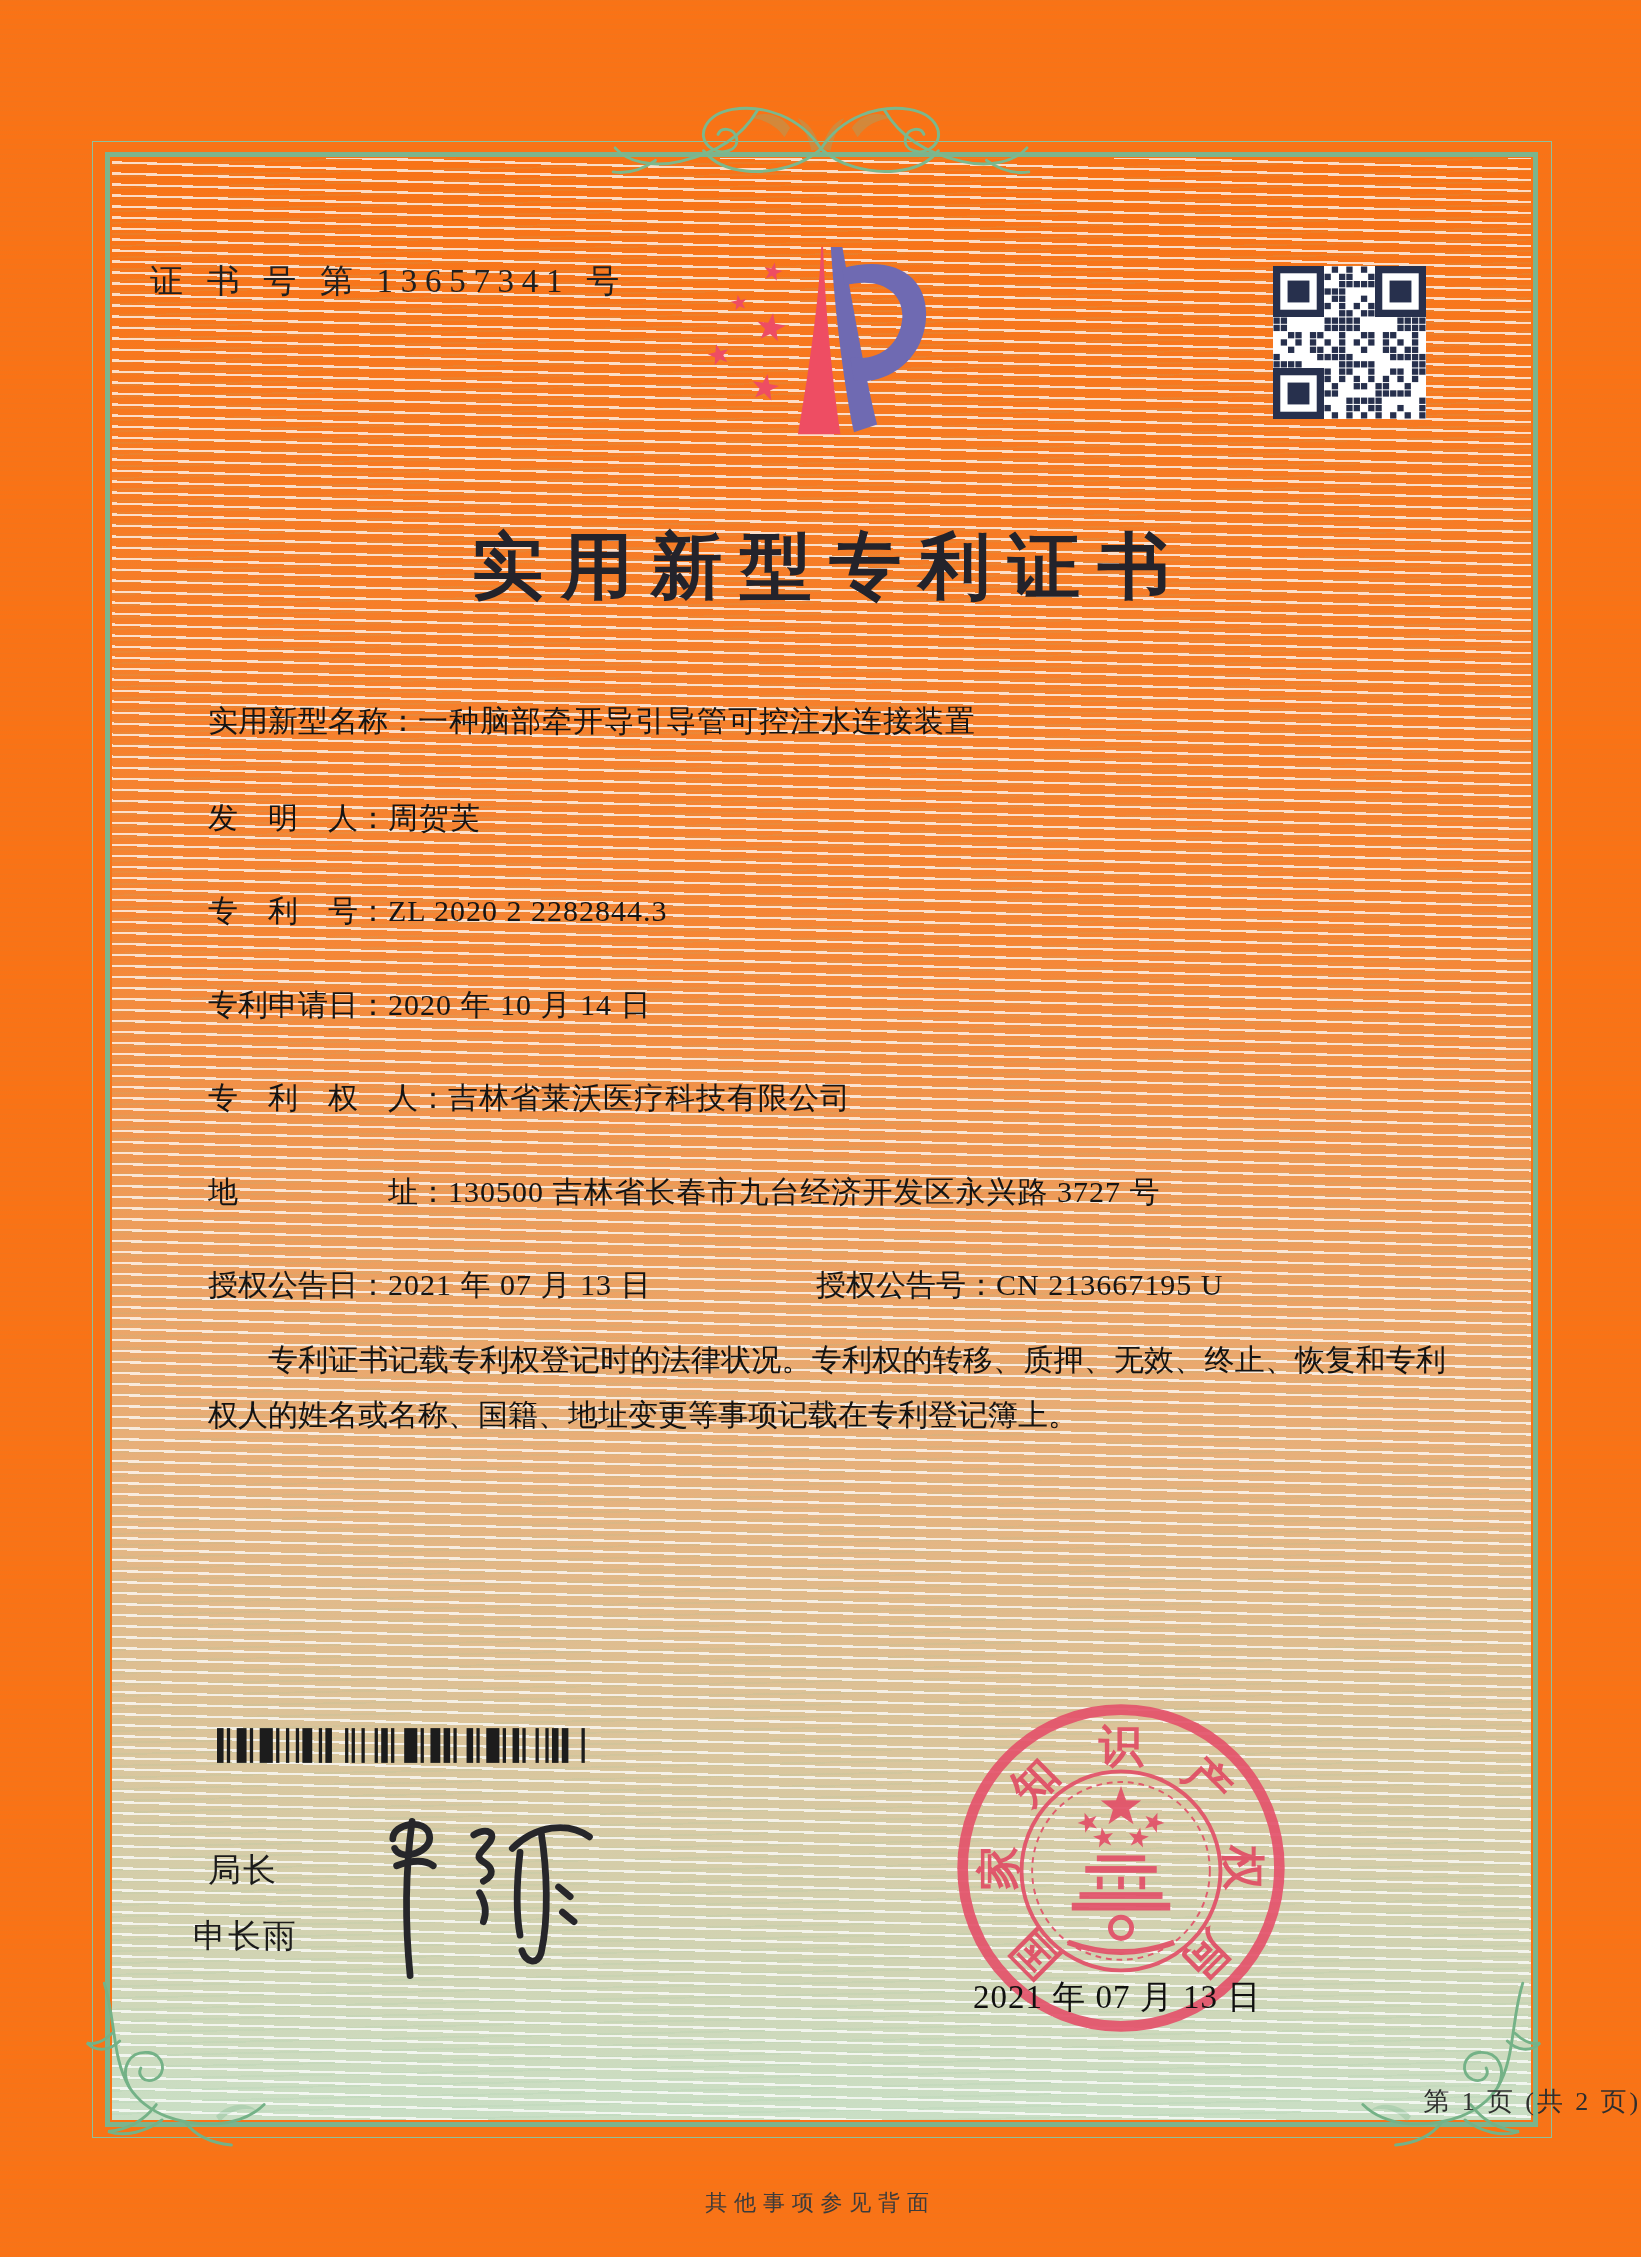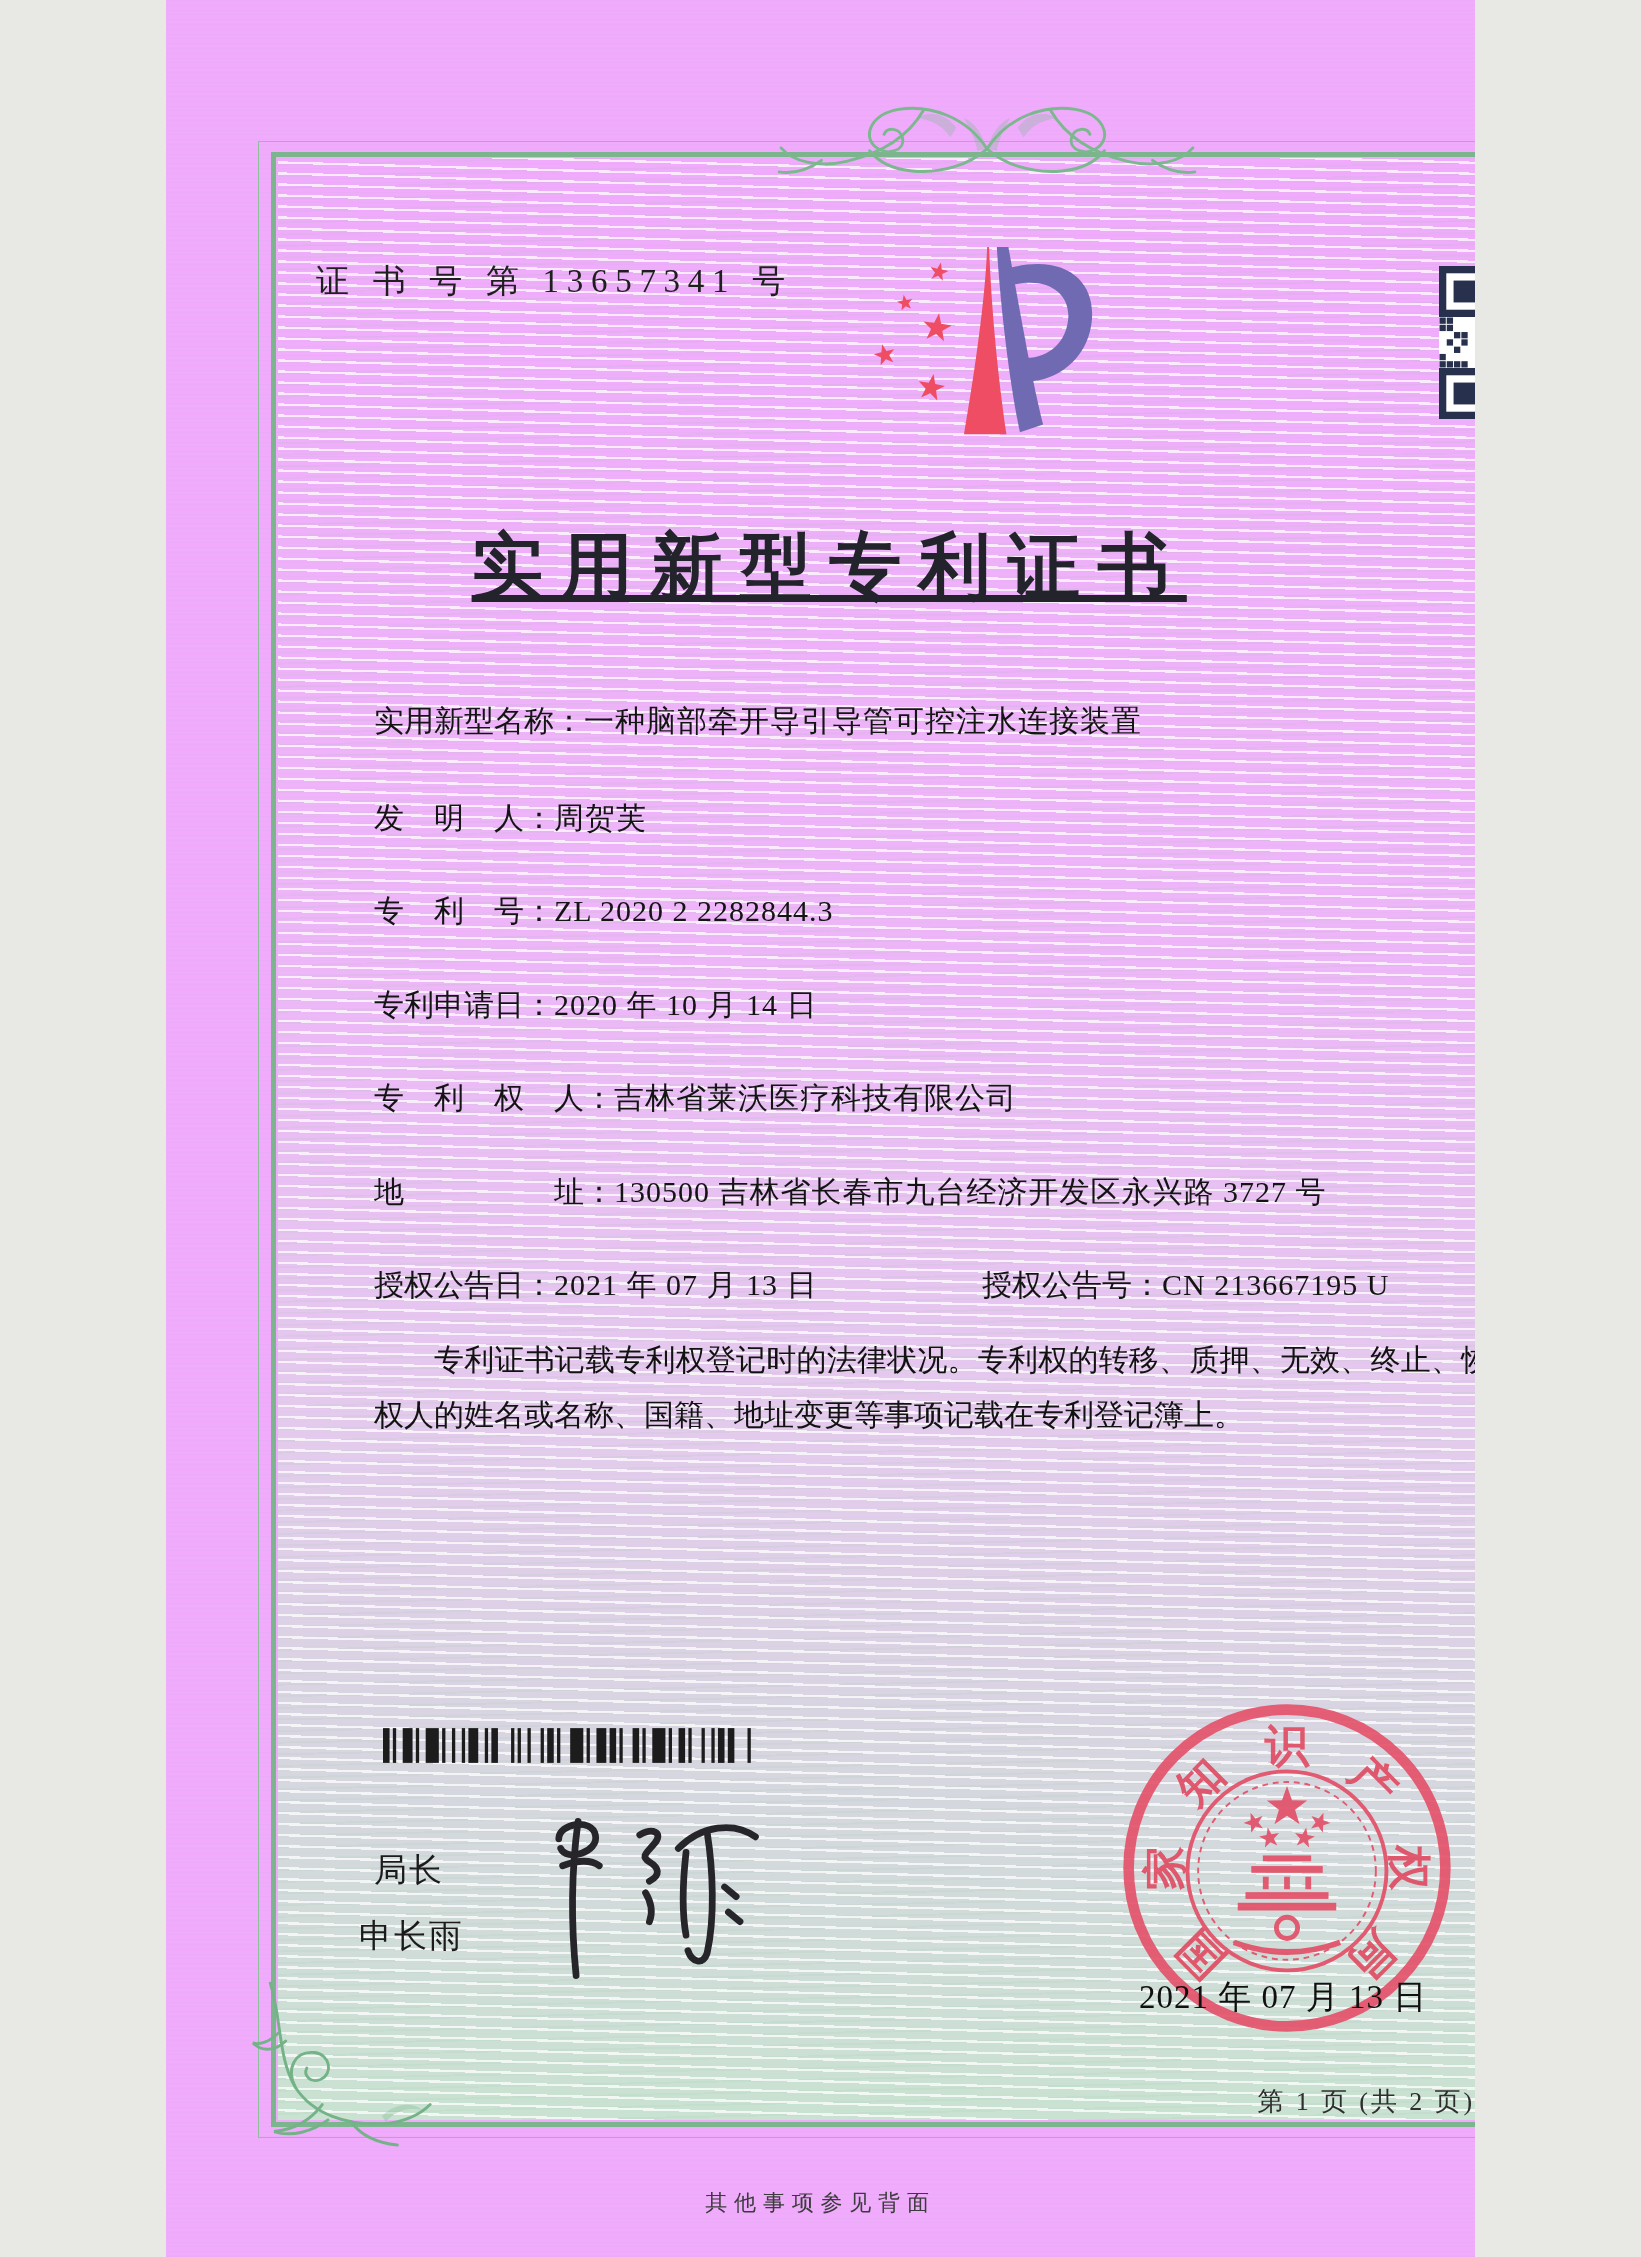--- a/index.html
+++ b/index.html
@@ -1,19 +1,19 @@
 <!DOCTYPE html>
 <html><head>
 <meta charset="utf-8">
 <style>
   * { box-sizing: border-box; }
   html,body { margin:0; padding:0; background:#e8e8e4; }
   .page {
-    position:relative; width:1309px; height:2257px; margin:0 auto;
-    background:#f0abfc; overflow:hidden;
+    position:relative; width:1641px; height:2257px; margin:0 auto;
+    background:#f97316; overflow:hidden;
     font-family:"Liberation Serif","DejaVu Serif",serif; color:#1b1b1b;
   }
   .abs { position:absolute; }
   .texture {
     position:absolute; inset:0; pointer-events:none;
     background:repeating-linear-gradient(0deg, rgba(120,150,130,0.035) 0 1px, transparent 1px 4.8px);
   }
   
   .frame-outer { position:absolute; left:92px; top:141px; width:1460px; height:1997px;
     border:1.9px solid #8cc19c; }
@@ -22,21 +22,21 @@
   
   .watermark { position:absolute; left:112px; top:158px; width:1419px; height:1962px; pointer-events:none;
     background:
       repeating-linear-gradient(1.6deg, rgba(255,255,255,0) 0 8.7px, rgba(255,255,255,0.75) 8.7px 11px),
       repeating-linear-gradient(-1.2deg, rgba(140,195,155,0.10) 0 1.9px, rgba(140,195,155,0) 1.9px 11.6px),
       linear-gradient(180deg, rgba(226,242,231,0) 0%, rgba(226,242,231,0.15) 40%,
                       rgba(214,236,221,0.50) 66%, rgba(199,229,207,0.95) 100%);
   }
   .cert-no { left:150px; top:259px; font-size:33px; letter-spacing:7.7px; color:#1f1f1f; white-space:nowrap; }
   .title { left:0; width:100%; top:519px; text-align:center; font-weight:bold;
-    font-size:72px; letter-spacing:17.4px; text-indent:17.4px; color:#23232b;text-decoration:underline; }
+    font-size:72px; letter-spacing:17.4px; text-indent:17.4px; color:#23232b; }
   .row { left:208px; font-size:30px; white-space:nowrap; color:#141414; }
   .row .val { letter-spacing:1px;text-align:right; }
   .r0{top:701px}.r1{top:798px}.r2{top:891px}.r3{top:985px}.r4{top:1078px}.r5{top:1172px}.r6{top:1265px}
   .grant2 { position:absolute; left:608px; top:0; white-space:nowrap; }
   .paras { left:208px; top:1332px; width:1238px; font-size:30px; line-height:55px;
     text-align:justify; color:#121212; }
   .paras p { margin:0; text-indent:2em; }
   .barcode { left:217px; top:1728px; }
   .sig-title { left:193px; top:1848px; font-size:33px; letter-spacing:1.9px;margin-left:15px; }
   .sig-name  { left:193px; top:1914px; font-size:33px; letter-spacing:1.9px; }

